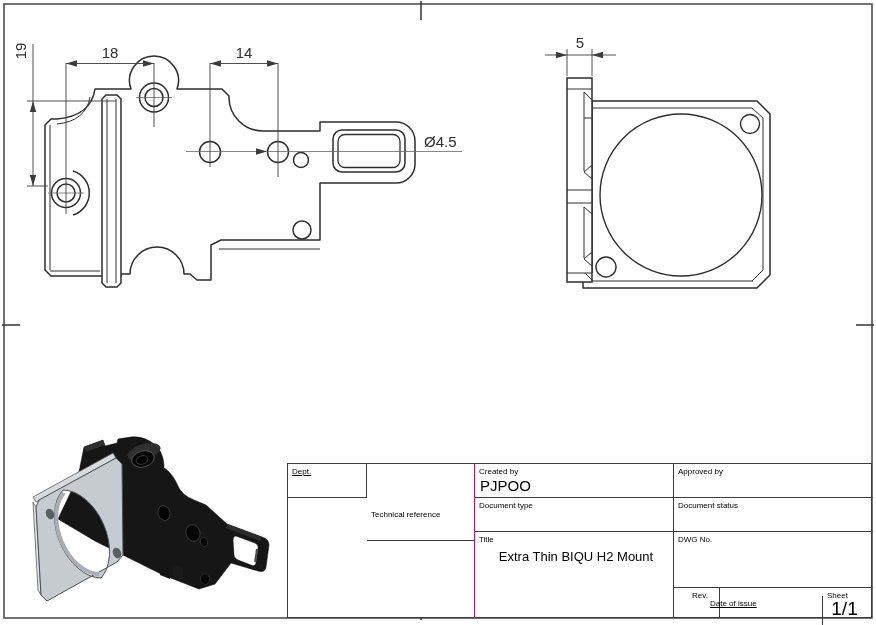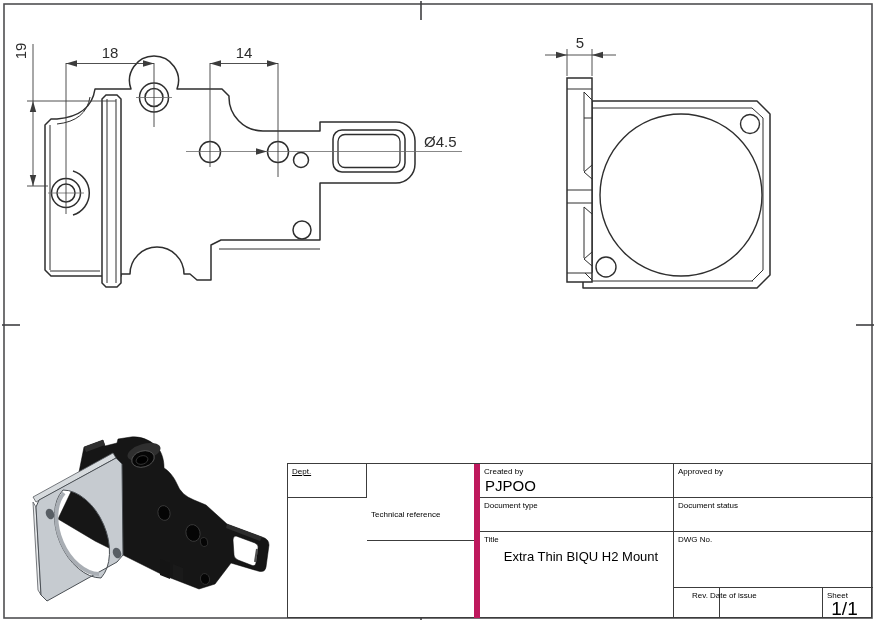--- a/index.html
+++ b/index.html
@@ -10,21 +10,21 @@
   
   .titleblock{position:absolute;left:287px;top:463px;width:585px;height:155px;
               box-sizing:border-box;border:1px solid #3c3c3c;background:#fff;color:#000;}
   .tb-cell{position:absolute;box-sizing:border-box;}
   .tb-label{font-size:8px;line-height:9px;padding:3px 0 0 4px;color:#000;}
   .tb-value-md{font-size:15px;line-height:16px;padding:2px 0 0 5px;}
   .tb-value-title{font-size:13px;line-height:18px;padding:4px 0 0 4px;white-space:nowrap;text-align:center;}
   .tb-value-sheet{font-size:19px;line-height:14px;text-align:center;padding:2px 7px 0 0;}
   .b-r{border-right:1px solid #3c3c3c;}
   .b-b{border-bottom:1px solid #3c3c3c;}
-  .b-l{border-left:6px solid #be185d;}
+  .b-l{border-left:1px solid #be185d;}
 </style>
 </head>
 <body>
 
 <div class="sheet">
 
 <svg class="drawing-svg" width="876" height="625" viewBox="0 0 876 625">
 
   <g>
     <rect x="4" y="4" width="868" height="614" fill="none" stroke="#4f4f52" stroke-width="1.6"></rect>
@@ -221,21 +221,21 @@
       </div>
       <div class="tb-cell b-b" style="left:0;top:34px;width:199px;height:34px;">
         <div class="tb-label">Document status</div>
       </div>
       <div class="tb-cell b-b" style="left:0;top:68px;width:199px;height:56px;">
         <div class="tb-label">DWG No.</div>
       </div>
       <div class="tb-cell b-r" style="left:0;top:124px;width:32px;height:30px;margin-left:14px;">
         <div class="tb-label">Rev.</div>
       </div>
-      <div class="tb-cell b-r" style="left:32px;top:124px;width:117px;height:30px;">
+      <div class="tb-cell b-r" style="left:32px;top:132px;width:117px;height:30px;text-decoration:underline;">
         <div class="tb-label">Date of issue</div>
       </div>
       <div class="tb-cell" style="left:149px;top:124px;width:50px;height:30px;">
         <div class="tb-label">Sheet</div>
         <div class="tb-value-sheet">1/1</div>
       </div>
     </div>
   </div>
 
 </div>

